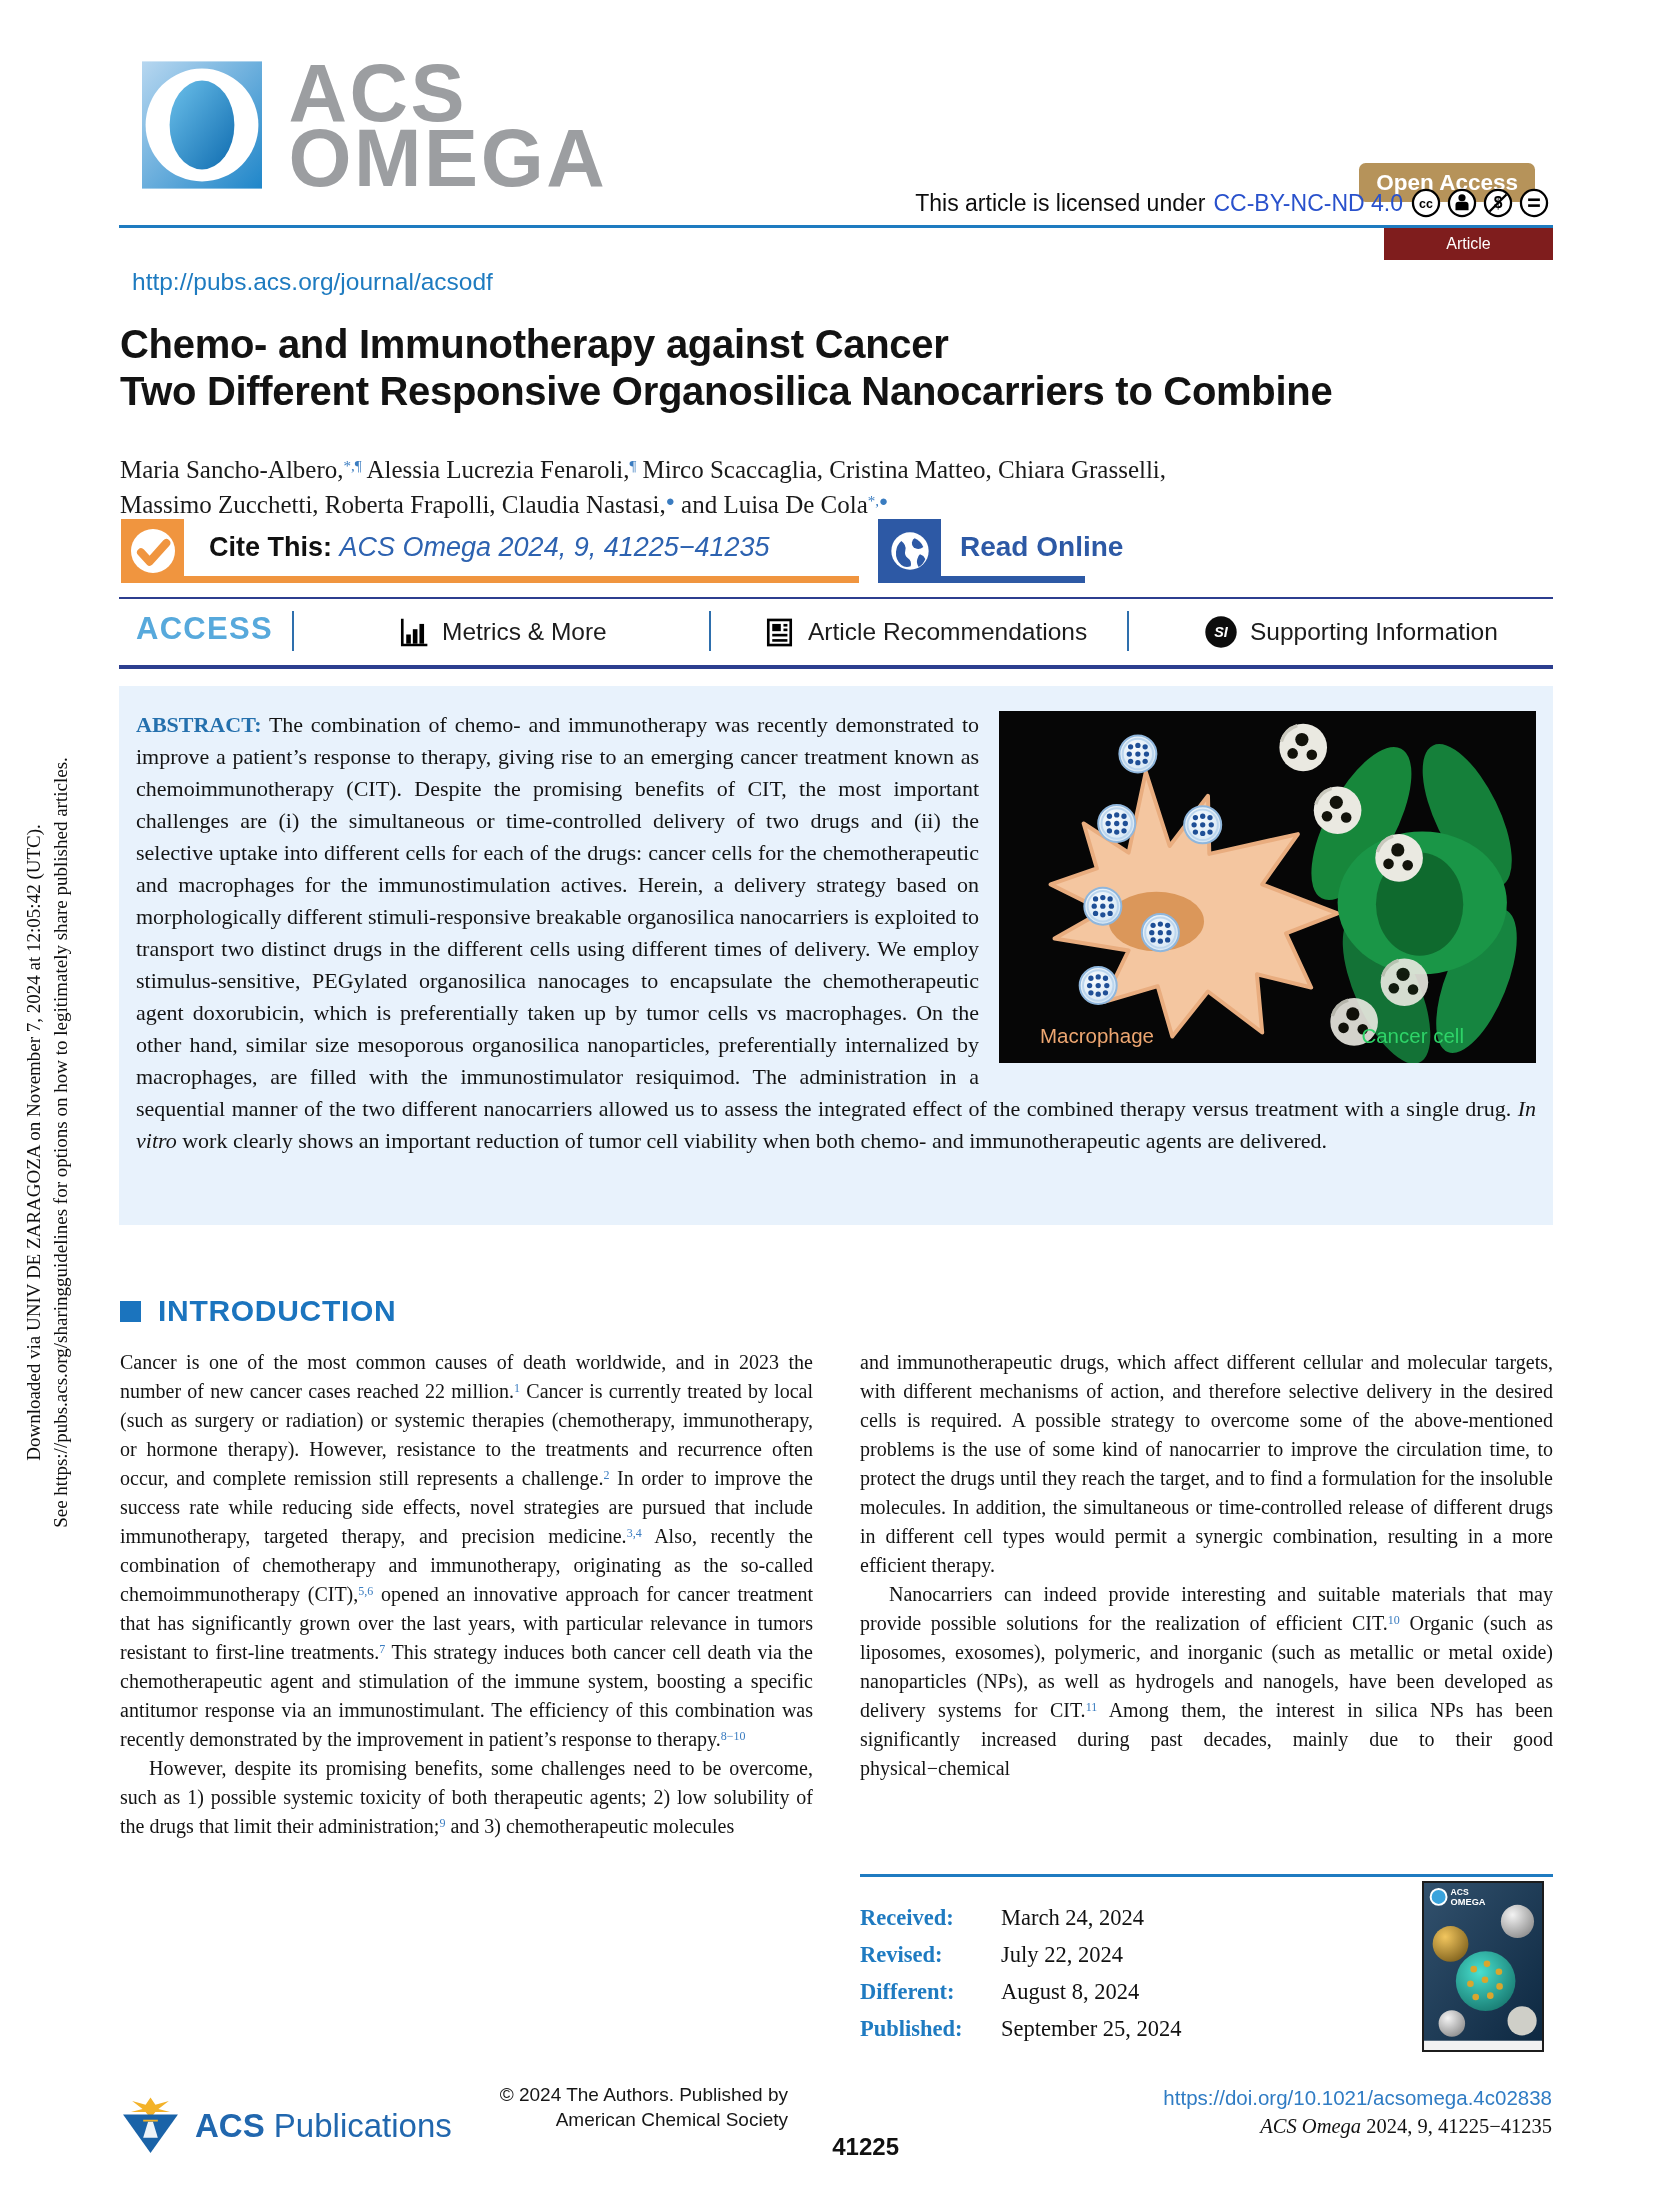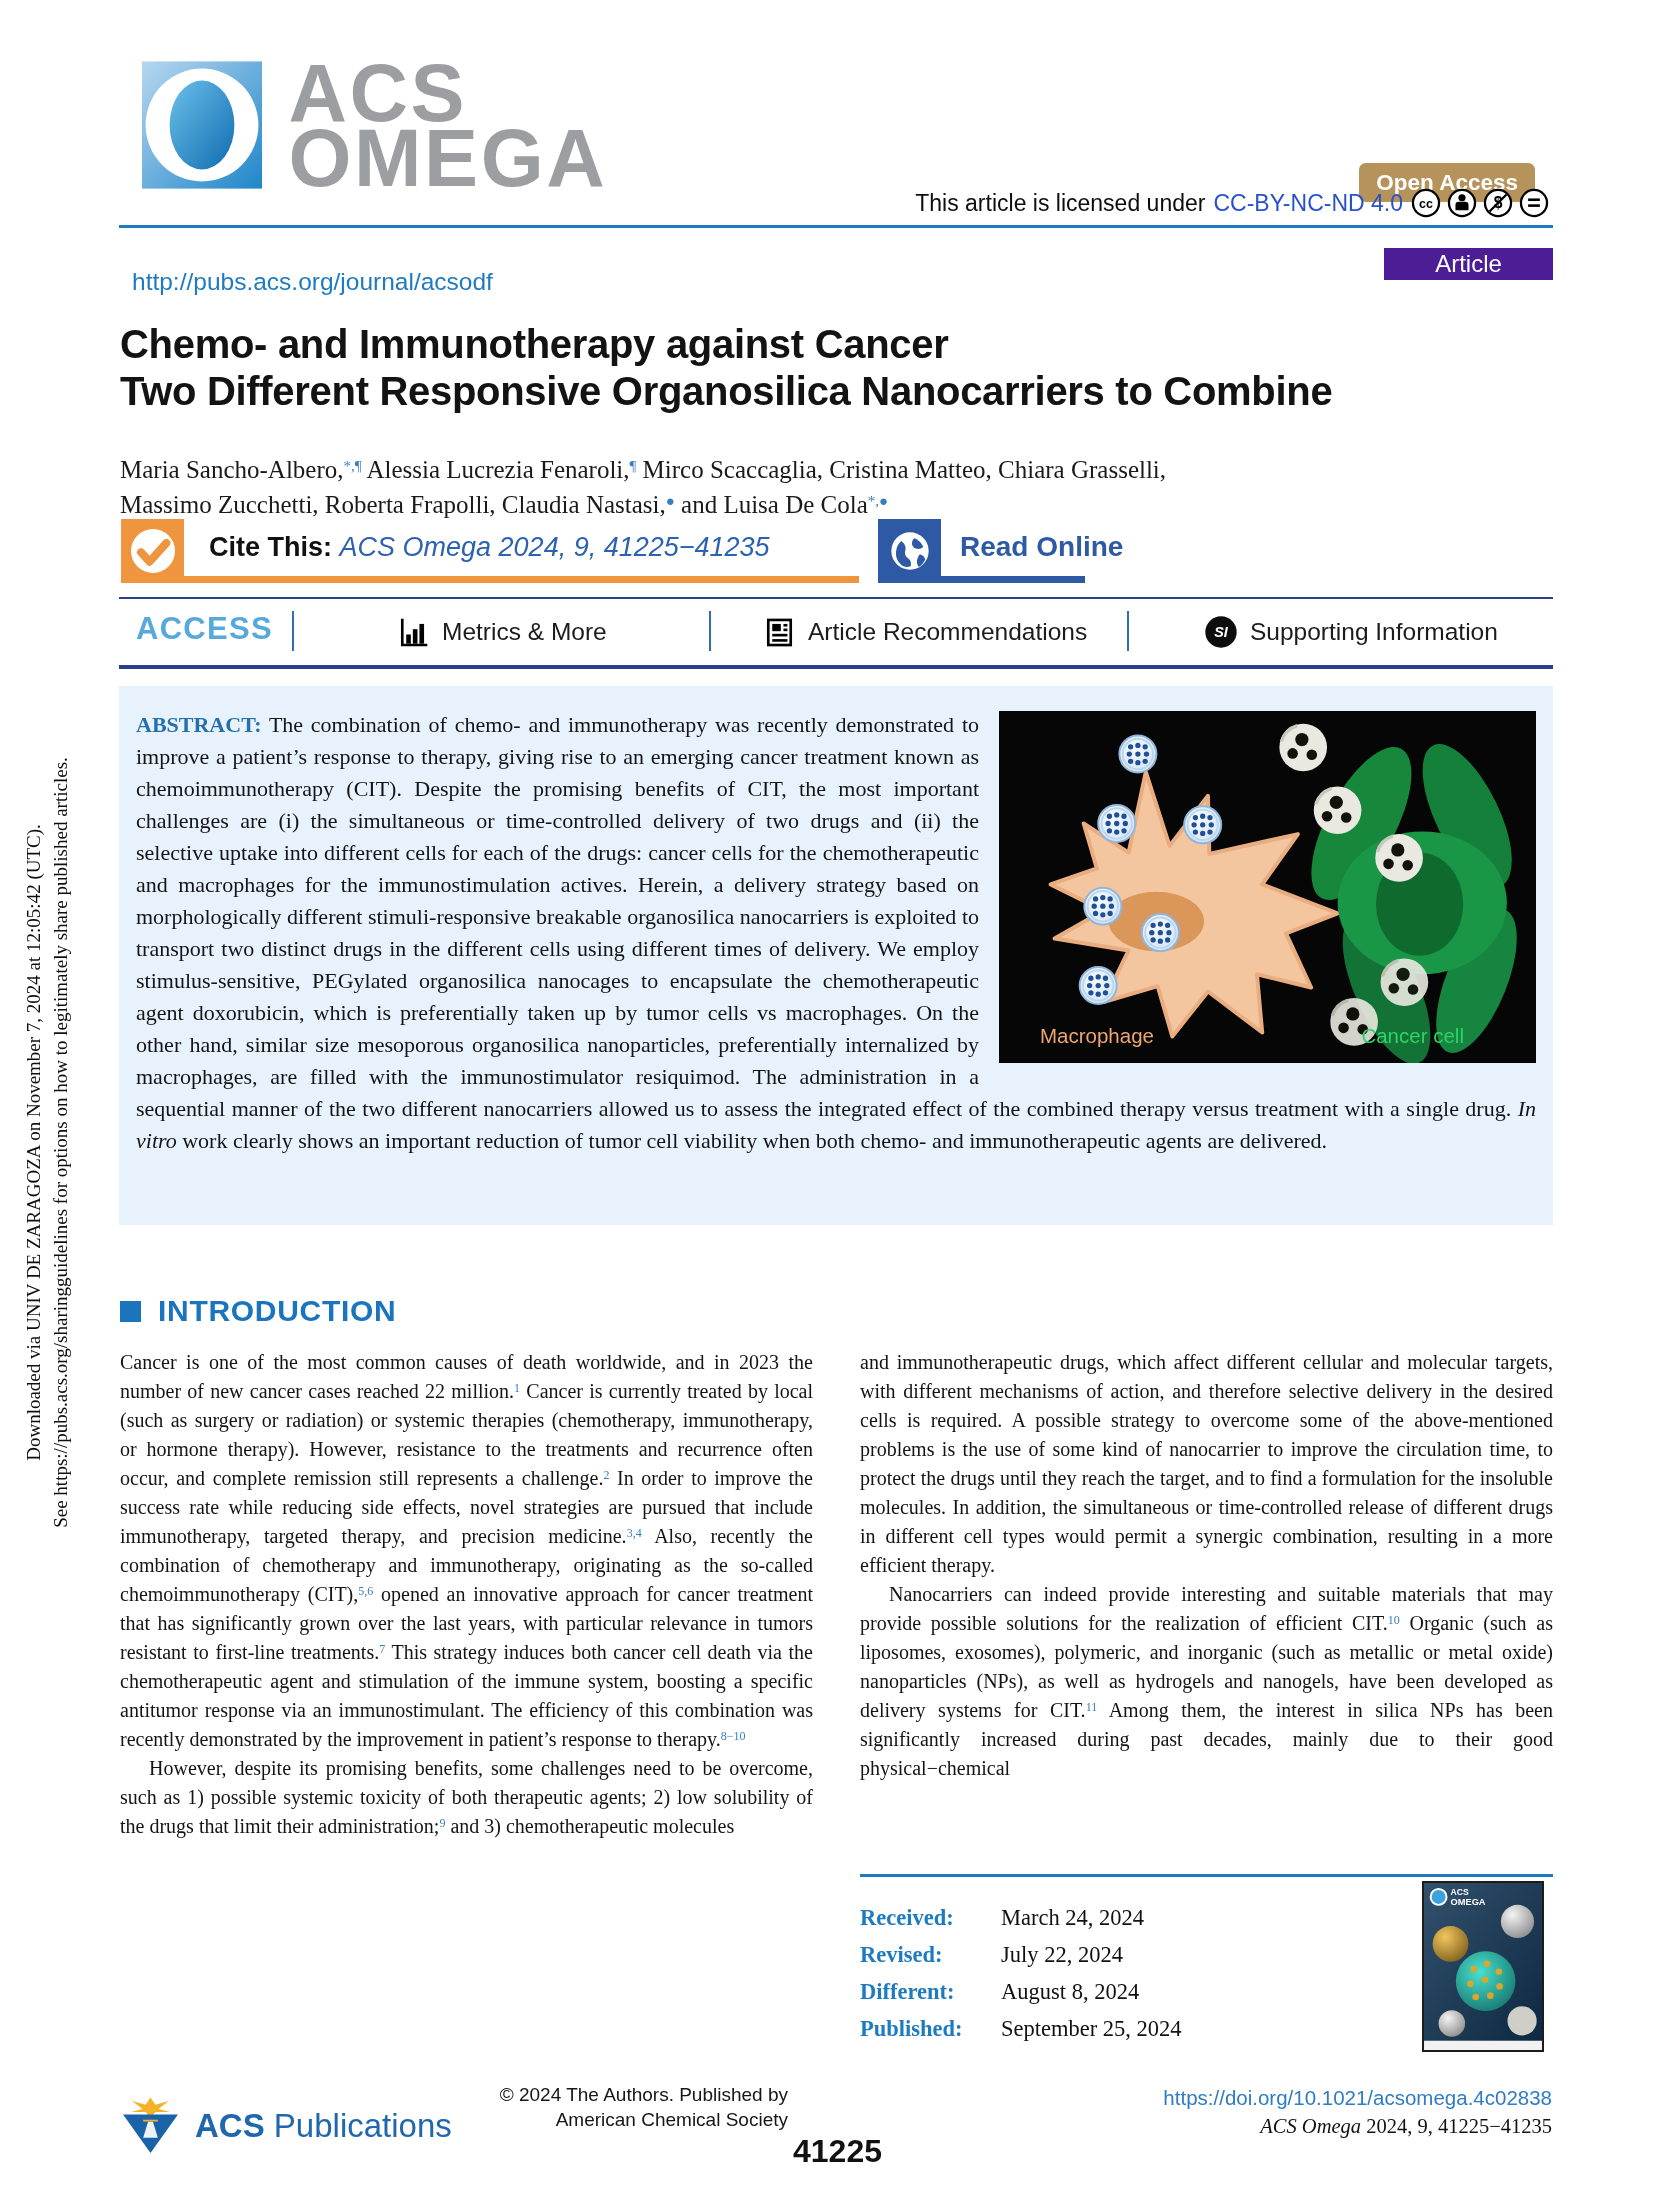--- a/index.html
+++ b/index.html
@@ -17,23 +17,23 @@
   .open-access{position:absolute;right:137px;top:163px;background:#b6935a;color:#fff;
     font-family:"Liberation Sans",sans-serif;font-size:22.5px;font-weight:bold;
     padding:6.6px 17px;border-radius:6.6px;}
   .license-row{position:absolute;right:123px;top:188px;display:flex;align-items:center;gap:8px;
     font-family:"Liberation Sans",sans-serif;font-size:23px;color:#0d0d0d;}
   .license-link{color:#2951cc;}
   .cc-icons{display:flex;gap:6px;align-items:center;}
   .rule-top{position:absolute;left:119px;top:225px;width:1434px;height:2.6px;background:#1e7bc0;}
   .journal-url{position:absolute;left:132px;top:233px;font-family:"Liberation Sans",sans-serif;
     font-size:24.5px;color:#1e7bc0;margin-top:35px;}
-  .article-badge{position:absolute;left:1384px;top:228px;width:169px;height:32px;background:#4c1d95;
-    color:#fff;font-family:"Liberation Sans",sans-serif;font-size:24px;
-    display:flex;align-items:center;justify-content:center;margin-top:20px;}
+  .article-badge{position:absolute;left:1384px;top:228px;width:169px;height:32px;background:#7f1d1d;
+    color:#fff;font-family:"Liberation Sans",sans-serif;font-size:16px;
+    display:flex;align-items:center;justify-content:center;}
   
   .title{position:absolute;left:120px;top:321px;width:1454px;font-family:"Liberation Sans",sans-serif;
     font-weight:bold;font-size:40px;line-height:47px;color:#131313;letter-spacing:-0.3px;}
   .authors{position:absolute;left:120px;top:427px;width:1441px;font-size:25px;line-height:35px;color:#1a1a1a;}
   .sup{color:#3a7cc0;font-size:60%;position:relative;top:-0.5em;line-height:0;}
   .it{font-style:italic;}
   
   .cite-underline{position:absolute;left:121px;top:576px;width:738px;height:7.3px;background:#f0953f;}
   .cite-icon{position:absolute;left:121px;top:519px;width:63px;height:63px;background:#f0953f;
     display:flex;align-items:center;justify-content:center;}
@@ -77,22 +77,22 @@
   .dates-label{width:141px;font-weight:bold;color:#1f7bc1;}
   .dates-value{color:#111;}
   .cover{position:absolute;left:1422px;top:1881px;width:122px;height:171px;border:2px solid #1c1c1c;
     box-sizing:border-box;background:#10304e;}
   
   .footer-logo{position:absolute;left:120px;top:2096px;display:flex;align-items:center;gap:14px;}
   .brand-text{font-family:"Liberation Sans",sans-serif;font-size:33px;color:#2167ae;}
   .brand-acs{font-weight:bold;}
   .footer-copy{position:absolute;left:463px;top:2083px;width:325px;text-align:right;
     font-family:Liberation Sans, sans-serif;font-size:19px;line-height:24.5px;color:#161616;}
-  .page-num{position:absolute;left:793px;top:2133px;width:106px;text-align:left;
-    font-family:"Liberation Sans",sans-serif;font-weight:bold;font-size:32px;color:#111;}
+  .page-num{position:absolute;left:793px;top:2133px;width:106px;text-align:right;
+    font-family:"Liberation Sans",sans-serif;font-weight:bold;font-size:24px;color:#111;}
   .footer-doi{position:absolute;right:120px;top:2086px;font-family:"Liberation Sans",sans-serif;
     font-size:20.5px;color:#2f7cc4;}
   .footer-cite{position:absolute;right:120px;top:2115px;font-size:20.5px;color:#111;}
 </style>
 </head>
 <body>
 
 <div class="page">
 
   <div class="side-note">

